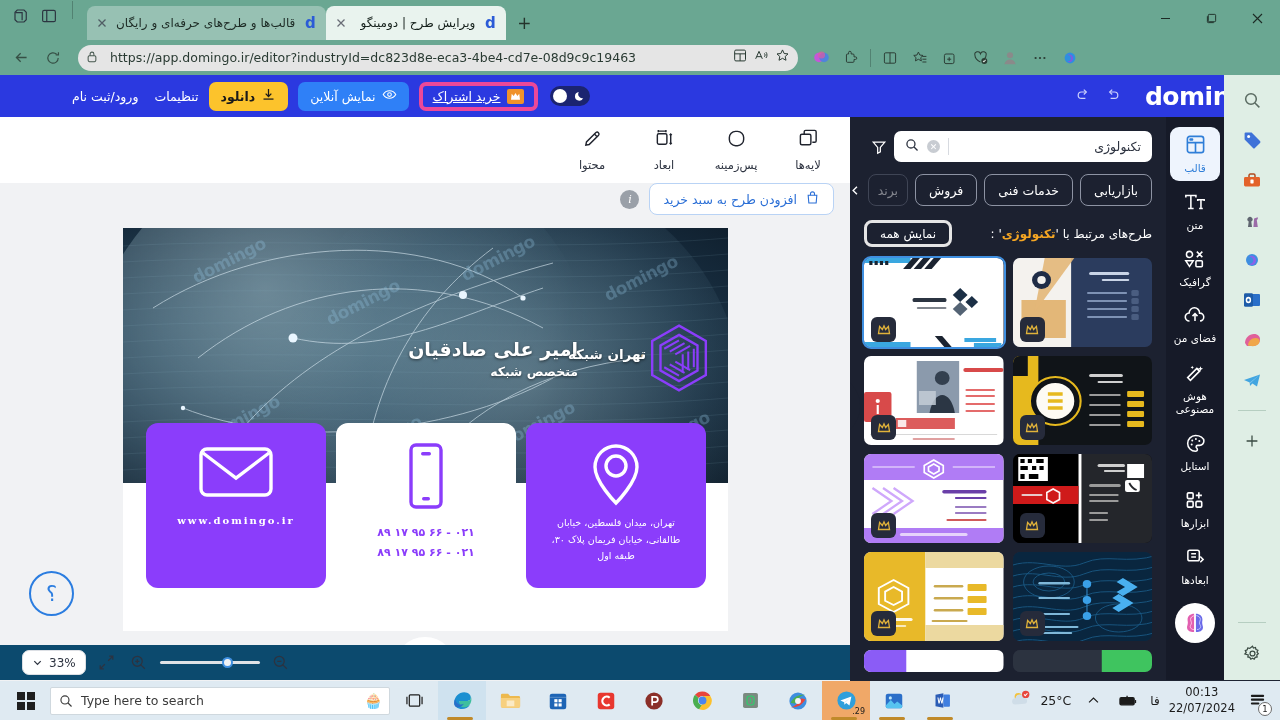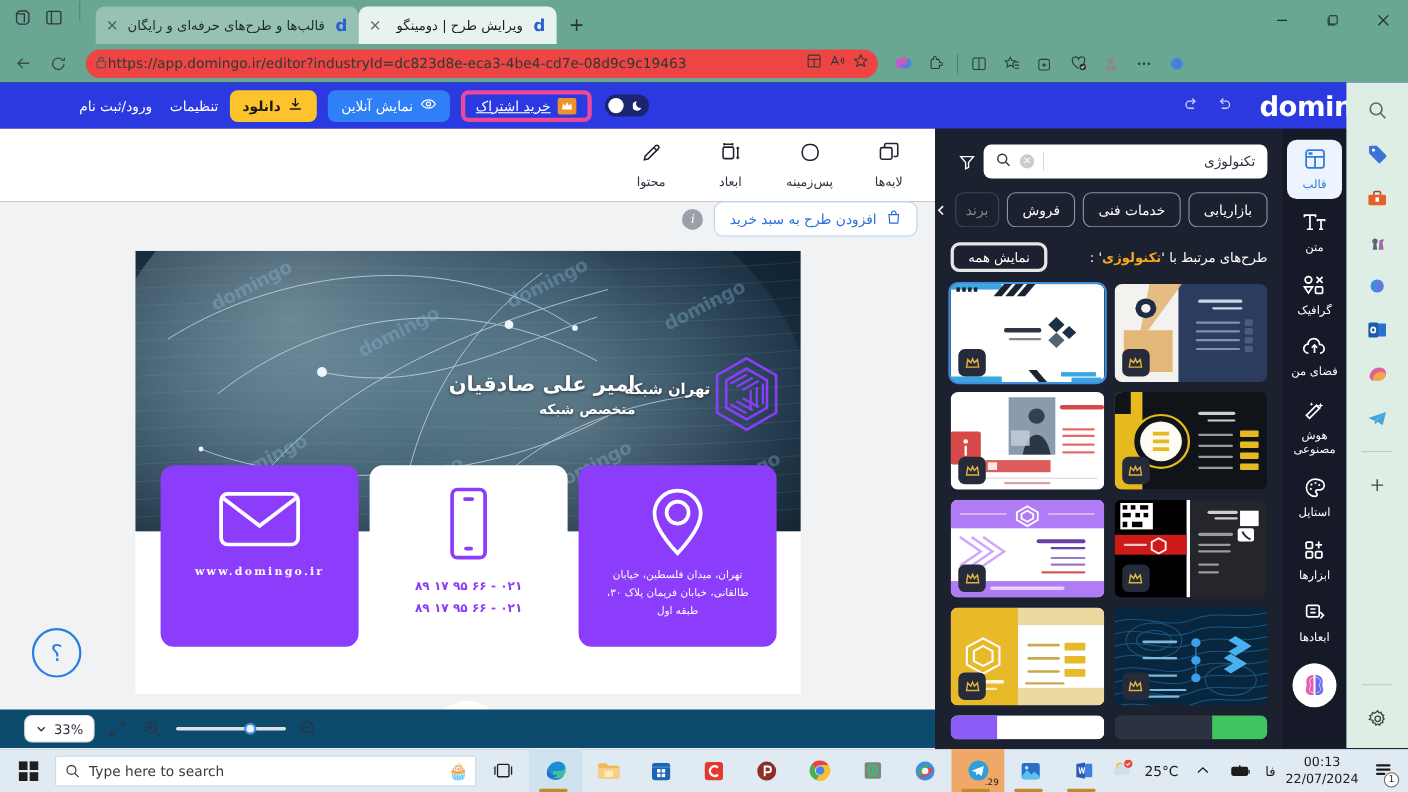--- a/index.html
+++ b/index.html
@@ -52,22 +52,22 @@
     position:absolute; right:0; top:0; height:36px; display:flex; direction:ltr;
   }
   .winbtn { width:46px;height:36px;display:flex;align-items:center;justify-content:center;color:#1d2b25; }
 
   .navbar {
     position:absolute; left:0; top:40px; width:1280px; height:35px;
     display:flex; align-items:center; direction:ltr; gap:2px; padding: 0 6px;
   }
   .navbtn { width:30px;height:28px;display:flex;align-items:center;justify-content:center;opacity:.8; }
   .omnibox {
-    flex: 0 0 auto; width: 720px; height:26px; background:#ef4444; border-radius:13px;
-    display:flex; align-items:center; gap:0; padding: 0 8px; margin-left: 8px;
+    flex: 0 0 auto; width: 720px; height:26px; background:#e5e5e5; border-radius:13px;
+    display:flex; align-items:center; gap:12px; padding: 0 8px; margin-left: 8px;
     direction: ltr;
   }
   .omnibox .url { font-size:12.5px; color:#2a3b33; white-space:nowrap; overflow:hidden; }
   .omni-icons { display:flex; align-items:center; gap:6px; margin-left:auto; }
   .navbar-right { display:flex; align-items:center; gap:4px; margin-left: 8px; }
   .nbicon { width:26px;height:26px;display:flex;align-items:center;justify-content:center; }
 
   
   .app-header {
     position:absolute; left:0; top:75px; width:1280px; height:42px;
@@ -291,21 +291,21 @@
   .edge-icon { width:26px;height:26px;display:flex;align-items:center;justify-content:center; }
   .edge-sep { width:28px;height:1px;background:#b6cec1; margin:3px 0; }
 
   
   .taskbar {
     position:absolute; left:0; top:681px; width:1280px; height:39px;
     background:#dfeaf2; display:flex; align-items:center; direction:ltr; padding:0 6px;
   }
   .tb-start { width:40px;height:39px;display:flex;align-items:center;justify-content:center; }
   .tb-search {
-    width:383px;height:28px;background:#fff;border:1px solid #cfd8de;border-radius:2px;
+    width:340px;height:28px;background:#fff;border:1px solid #cfd8de;border-radius:2px;
     display:flex;align-items:center;gap:8px;padding:0 8px;margin-left:4px; position:relative;
   }
   .tb-search .ph { font-size:12.5px; color:#3a3a3a; }
   .tb-cupcake { position:absolute; right:6px; font-size:15px; }
   .tb-taskview { width:40px;height:39px;display:flex;align-items:center;justify-content:center;margin-left:4px; }
   .tb-apps { display:flex; align-items:center; gap:0; margin-left:4px; }
   .tb-app {
     width:48px;height:39px;display:flex;align-items:center;justify-content:center;position:relative;
   }
   .tb-app.running::after {

